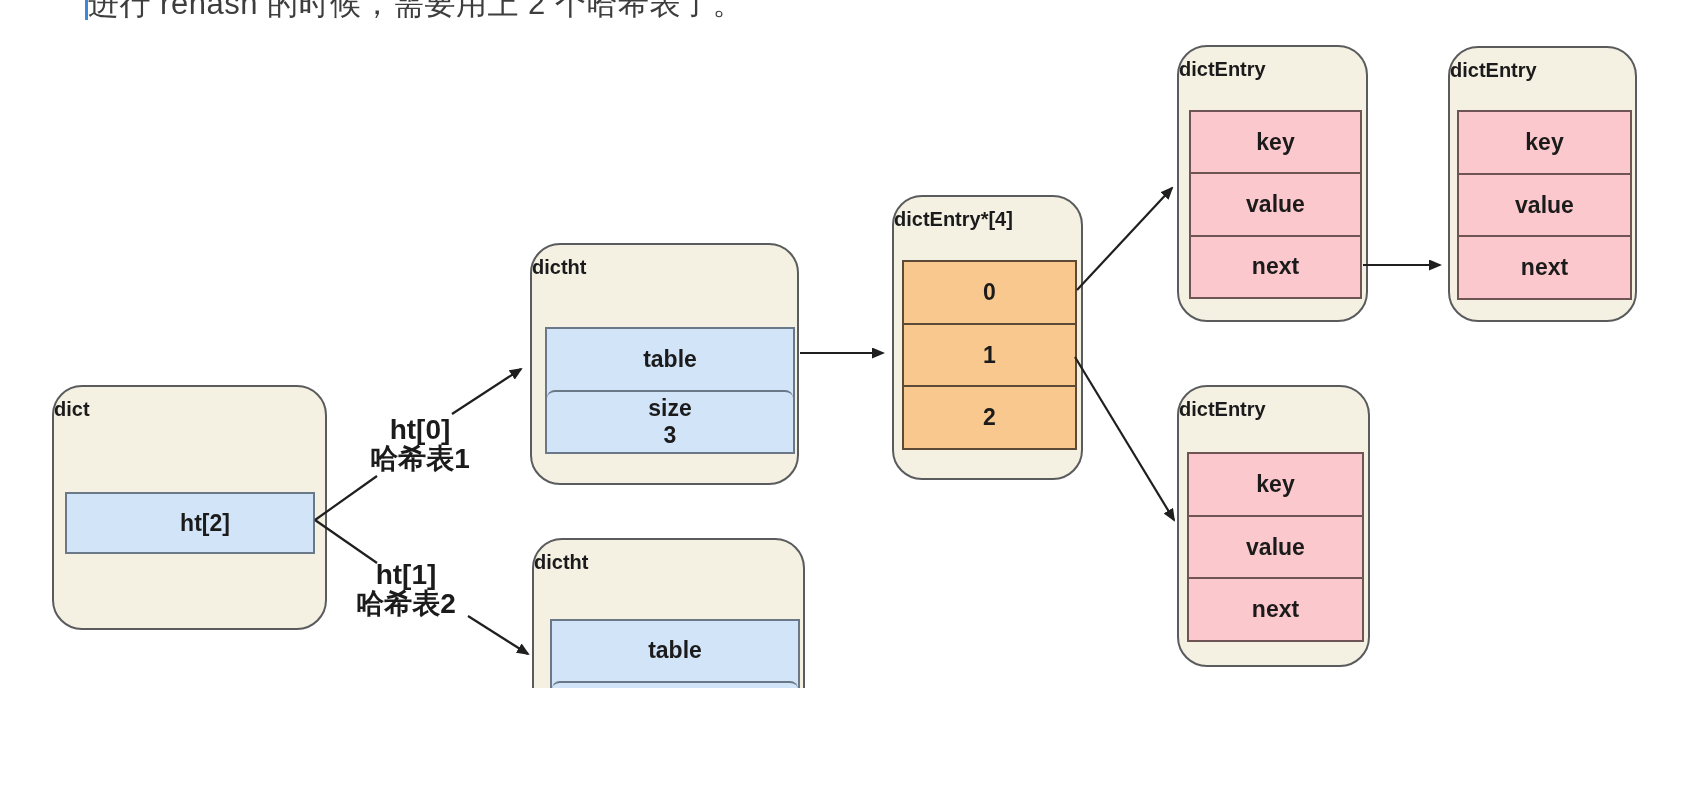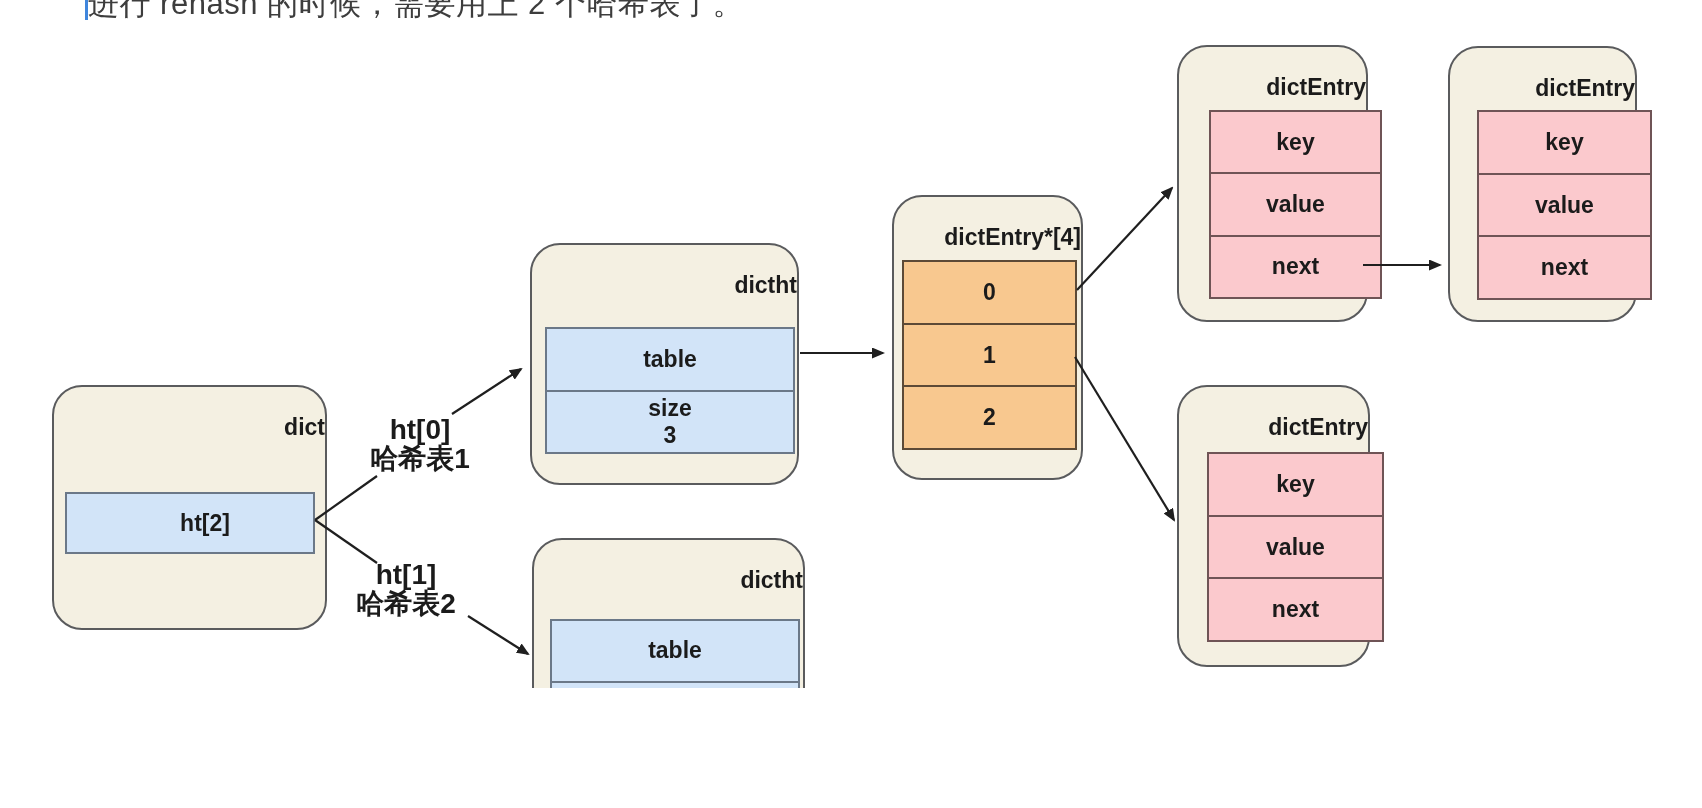--- a/index.html
+++ b/index.html
@@ -16,31 +16,31 @@
   }
   .caption{
     position:absolute; left:88px; top:-17px; font-size:31px; letter-spacing:.5px;
     color:var(--caption); white-space:nowrap;
   }
   .cursor{ position:absolute; left:85px; top:-6px; width:3px; height:26px; background:var(--cursor); }
   .node{
     position:absolute; background:var(--node_fill);
     border:2px solid var(--node_border); border-radius:30px; box-sizing:border-box;
   }
-  .node-title{ text-align:right; padding-top:27px; font-size:23px; font-weight:600; }
+  .node-title{ text-align:left; padding-top:11px; font-size:20px; font-weight:600; }
   .stack{ position:absolute; display:flex; flex-direction:column; box-sizing:border-box; border:2px solid; }
   .stack .row{
     flex:1 1 0; display:flex; align-items:center; justify-content:center;
     font-size:23px; font-weight:600; border-top:2px solid; border-color:inherit; min-height:0;
   }
   .stack .row:first-child{ border-top:none; }
-  .stack .row.two-line{ flex-direction:column; line-height:27px; }
+  .stack .row.two-line{ flex-direction:column; line-height:27px;border-radius:8px; }
   .stack.blue{ background:var(--blue_fill); border-color:var(--blue_border); }
   .stack.orange{ background:var(--orange_fill); border-color:var(--orange_border); }
-  .stack.pink{ background:var(--pink_fill); border-color:var(--pink_border);margin-left:20px; }
+  .stack.pink{ background:var(--pink_fill); border-color:var(--pink_border); }
   .edge-label{
     position:absolute; text-align:center; font-size:28px; font-weight:600; line-height:29px;
   }
   svg.overlay{ position:absolute; left:0; top:0; pointer-events:none; }
   svg.overlay line{ stroke:var(--arrow); stroke-width:2.2; }
 </style>
 </head>
 <body>
 
 <div class="stage">

